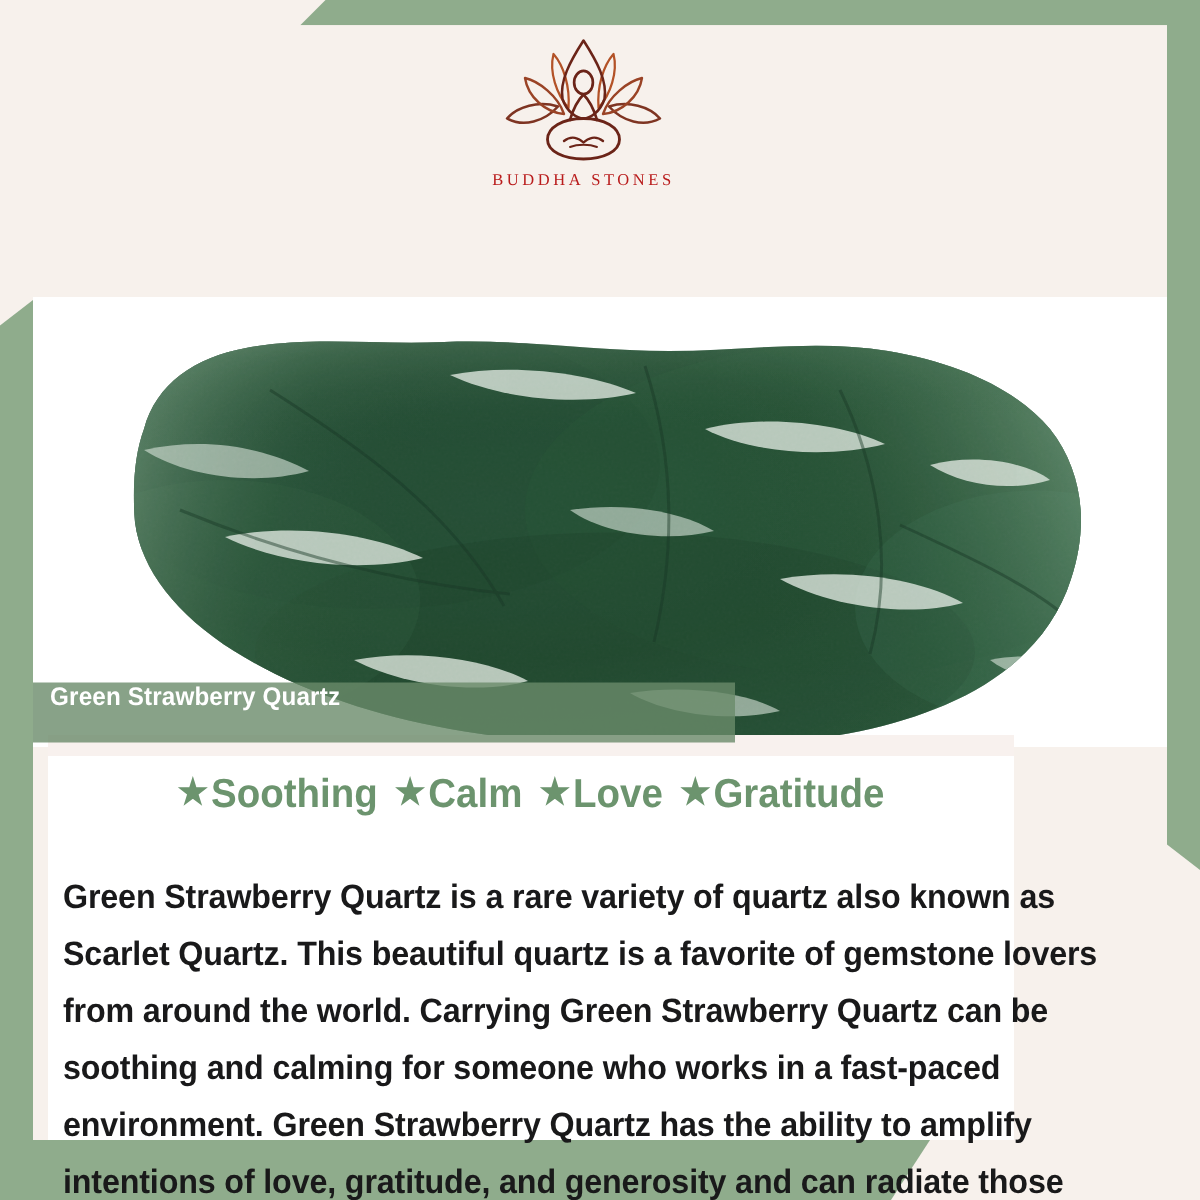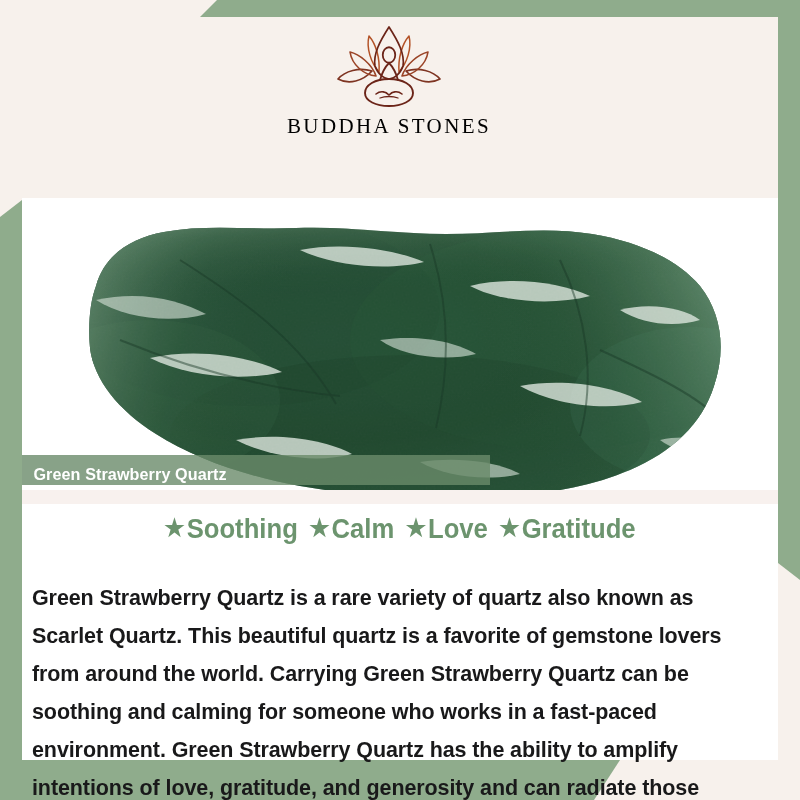--- a/index.html
+++ b/index.html
@@ -84,23 +84,23 @@
   .logo-mark {
     display: block;
     margin: 0 auto;
     width: 118px;
     height: 88px;
   }
   .logo-wordmark {
     display: block;
     margin: 3px auto 16px;
     font-family: "Liberation Serif", serif;
-    font-size: 21px;
+    font-size: 11px;
     letter-spacing: 2.4px;
-    color: #000000;
+    color: #b91c1c;
     font-weight: 400;
   }
 
   .title-banner {
     position: absolute;
     left: 108px;
     top: 123px;
     width: 530px;
     height: 53px;
     background: #FCF8F6;
@@ -136,44 +136,44 @@
     top: -8px;
     width: 778px;
     height: 318px;
   }
 
   .photo-caption {
     position: absolute;
     left: 22px;
     top: 455px;
     width: 468px;
-    height: 30px;
+    height: 40px;
     background: rgba(106,139,106,0.80);
     display: flex;
-    align-items: flex-end;
+    align-items: flex-start;
     z-index: 5;
   }
   .photo-caption span {
     padding-left: 12px;
     color: #FFFFFF;
     font-family: "Liberation Sans Narrow", "Liberation Sans", sans-serif;
     font-weight: 700;
     font-size: 17px;
     letter-spacing: 0.1px;
     transform: scaleX(0.95);
     transform-origin: left center;
     white-space: nowrap;
   }
 
   
   .body-panel {
     position: absolute;
-    left: 22px;
+    left: 32px;
     top: 490px;
-    width: 756px;
+    width: 644px;
     height: 270px;
     background: #FFFFFF;
     z-index: 3;
   }
   .body-panel-tint {
     position: absolute;
     left: 0;
     top: 0;
     width: 100%;
     height: 14px;

